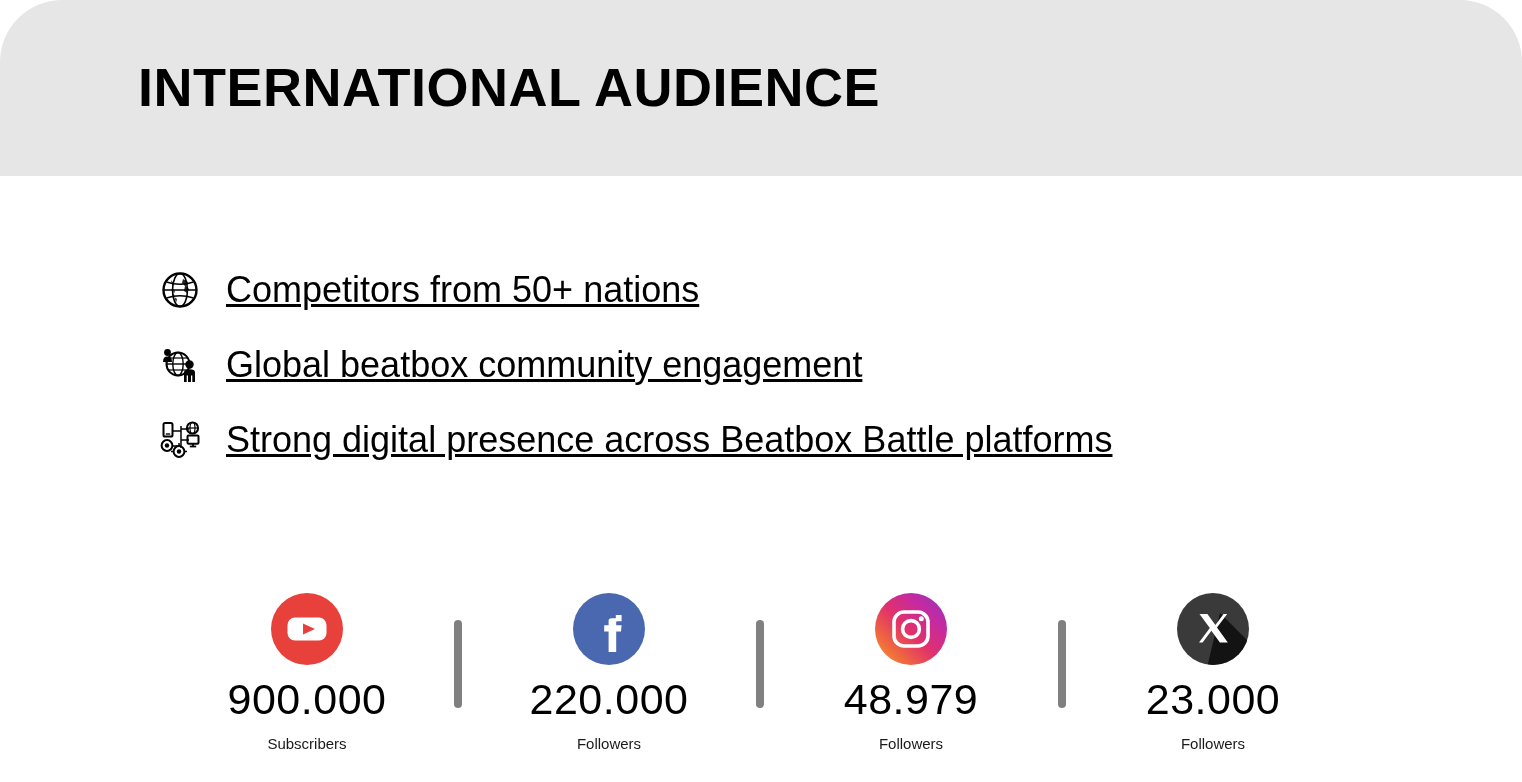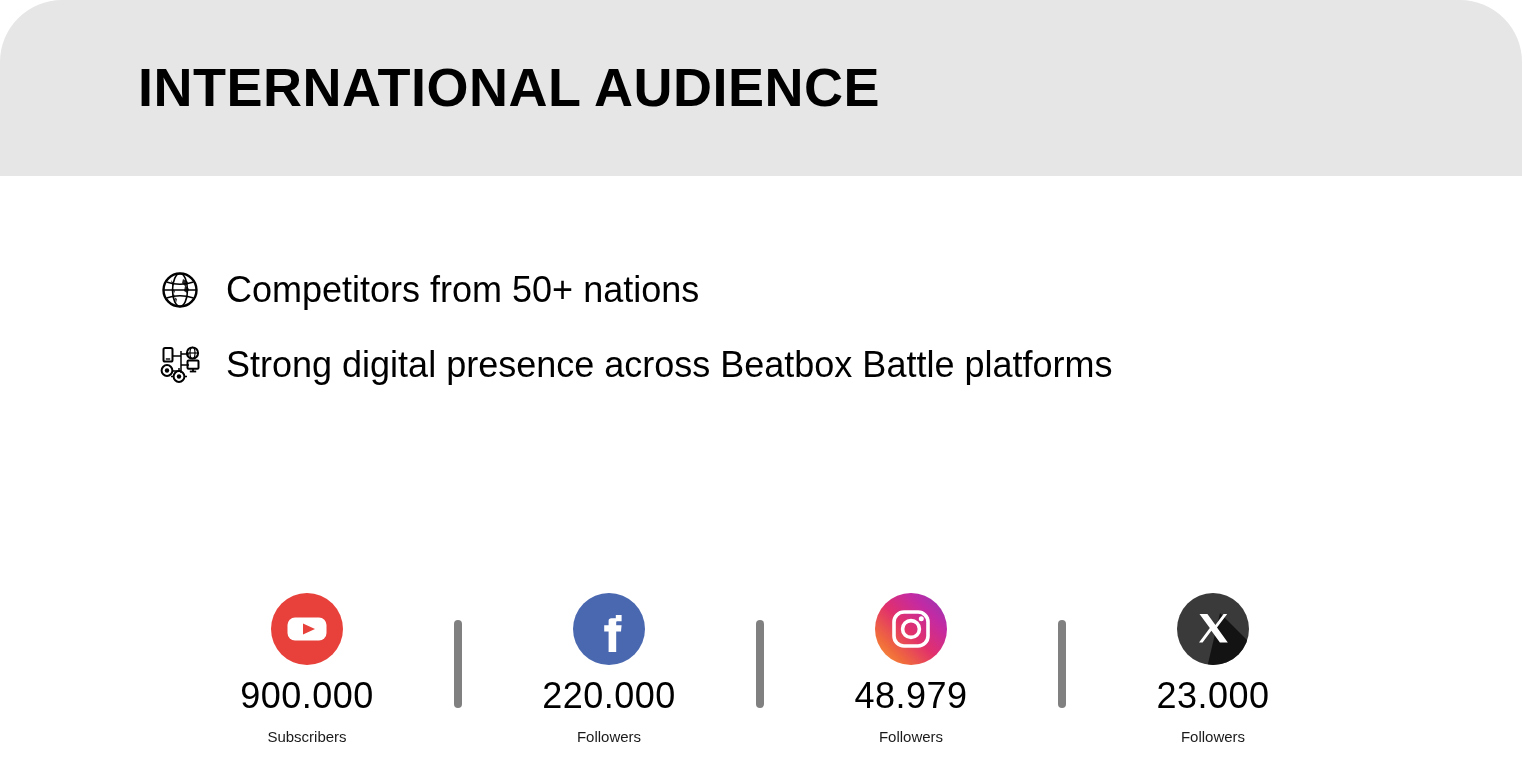--- a/index.html
+++ b/index.html
@@ -42,20 +42,21 @@
     line-height: 1.08;
     white-space: nowrap;
   }
 
   
   #bullet-list {
     position: absolute;
     left: 158px;
     top: 252px;
     width: 1240px;
+    text-decoration: underline;
   }
 
   .bullet-row {
     display: flex;
     align-items: center;
     height: 75px;
   }
 
   .bullet-icon {
     width: 44px;
@@ -102,21 +103,21 @@
     overflow: hidden;
     display: flex;
     align-items: center;
     justify-content: center;
   }
 
   .social-badge svg { display: block; }
 
   .social-count {
     margin-top: 12px;
-    font-size: 36px;
+    font-size: 43px;
     font-weight: 300;
     color: #000000;
     line-height: 1;
     letter-spacing: 0.5px;
     white-space: nowrap;
   }
 
   .social-label {
     margin-top: 15px;
     font-size: 15px;
@@ -159,20 +160,38 @@
           <line x1="2.5" y1="19" x2="35.5" y2="19" stroke="#000" stroke-width="1.6"></line>
           <path d="M5.5 11 Q19 15.5 32.5 11" fill="none" stroke="#000" stroke-width="1.4"></path>
           <path d="M5.5 27 Q19 22.5 32.5 27" fill="none" stroke="#000" stroke-width="1.4"></path>
           <path d="M10 9 L13 13 L11 17 L14 20 L12 25 L16 28 L15 32" fill="#000" opacity="0.85"></path>
           <path d="M22 8 L27 11 L25 15 L28 18 L26 22 L23 20 L24 15 L21 12 Z" fill="#000" opacity="0.85"></path>
         </svg>
       </span>
       <span class="bullet-text">Competitors from 50+ nations</span>
     </div>
 
+    <div class="bullet-row">
+      <span class="bullet-icon">
+        <svg width="40" height="40" viewBox="0 0 40 40">
+          <circle cx="18" cy="19" r="11.5" fill="none" stroke="#000" stroke-width="2"></circle>
+          <ellipse cx="18" cy="19" rx="5.2" ry="11.5" fill="none" stroke="#000" stroke-width="1.4"></ellipse>
+          <line x1="6.5" y1="19" x2="29.5" y2="19" stroke="#000" stroke-width="1.4"></line>
+          <line x1="8.6" y1="13" x2="27.4" y2="13" stroke="#000" stroke-width="1.2"></line>
+          <line x1="8.6" y1="25" x2="27.4" y2="25" stroke="#000" stroke-width="1.2"></line>
+
+          <circle cx="7.5" cy="7.5" r="3.4" fill="#000"></circle>
+          <path d="M3 17 Q3 11.6 7.5 11.6 Q12 11.6 12 17 Z" fill="#000"></path>
+
+          <circle cx="29.5" cy="19.5" r="4.2" fill="#000"></circle>
+          <path d="M24 37 L24 27.5 Q24 24.3 29.5 24.3 Q35 24.3 35 27.5 L35 37 L32.3 37 L32.3 30.5 L31 30.5 L31 37 L28 37 L28 30.5 L26.7 30.5 L26.7 37 Z" fill="#000"></path>
+        </svg>
+      </span>
+      <span class="bullet-text">Global beatbox community engagement</span>
+    </div>
 
 
     <div class="bullet-row">
       <span class="bullet-icon">
         <svg width="40" height="40" viewBox="0 0 40 40">
 
           <line x1="12" y1="11" x2="21" y2="11" stroke="#000" stroke-width="1.5"></line>
           <line x1="21" y1="6" x2="21" y2="28" stroke="#000" stroke-width="1.5"></line>
           <line x1="21" y1="9" x2="29" y2="9" stroke="#000" stroke-width="1.5"></line>
           <line x1="21" y1="20" x2="29" y2="20" stroke="#000" stroke-width="1.5"></line>

